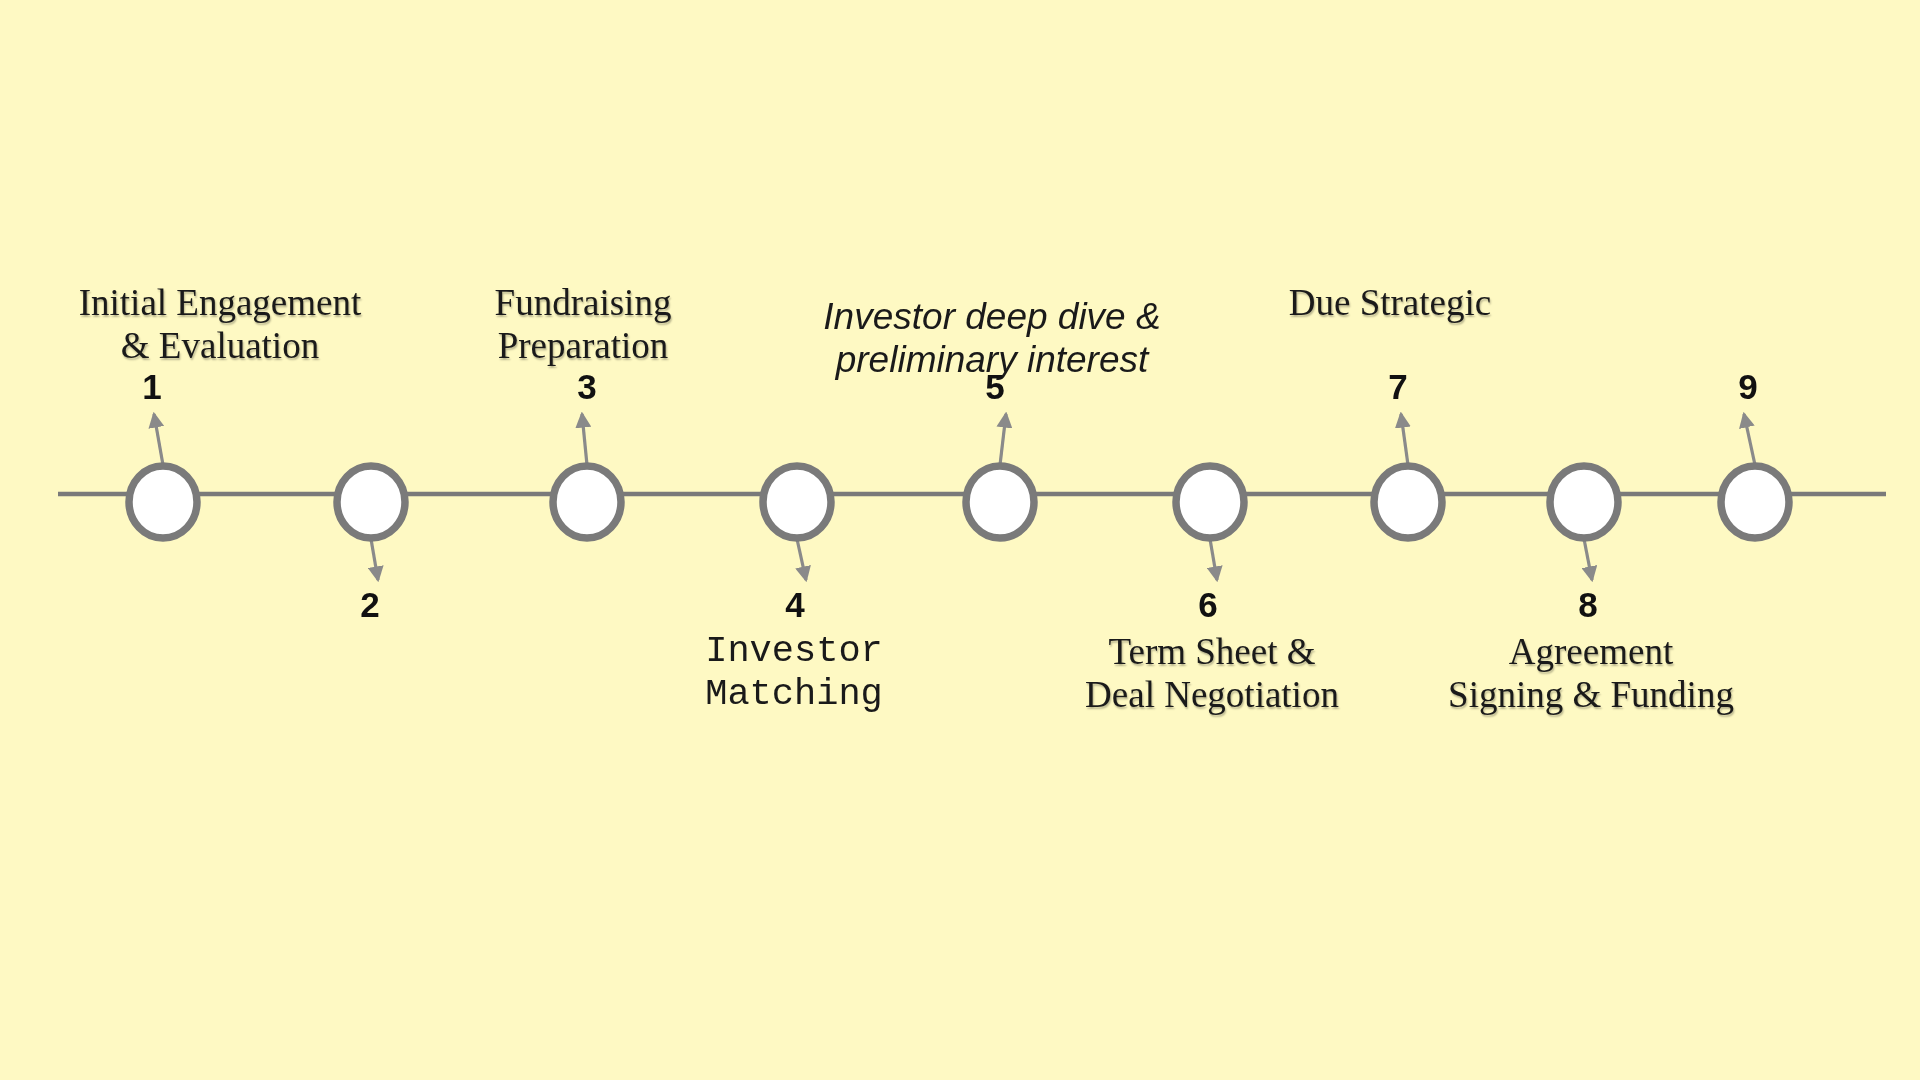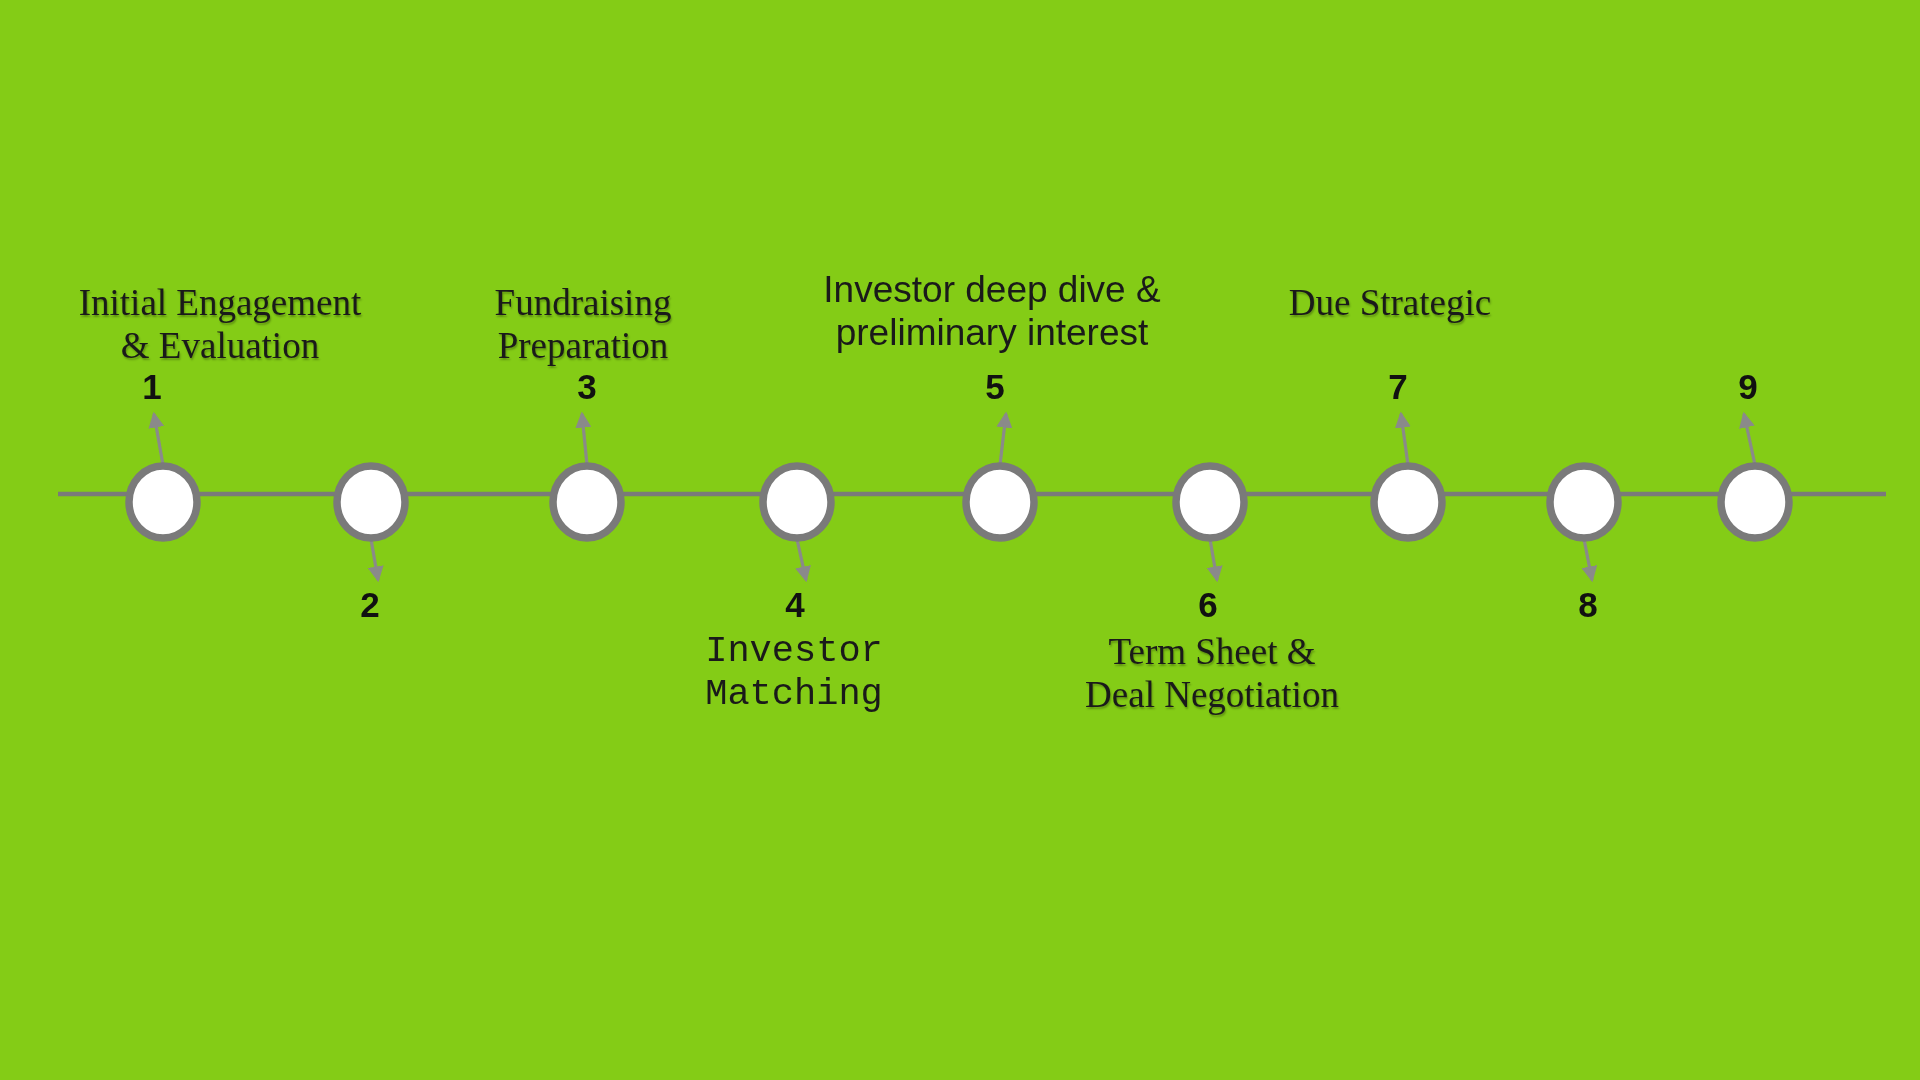--- a/index.html
+++ b/index.html
@@ -1,20 +1,20 @@
 <!DOCTYPE html>
 <html><head>
 <meta charset="utf-8">
 <style>
   html, body { margin: 0; padding: 0; background: #ffffff; }
   #stage {
     position: relative;
     width: 1920px;
     height: 1080px;
-    background: #84cc16;
+    background: #fef9c3;
     overflow: hidden;
     font-family: "Liberation Sans", sans-serif;
   }
   #diagram-svg { position: absolute; left: 0; top: 0; }
   .lbl {
     position: absolute;
     transform: translateX(-50%);
     text-align: center;
     white-space: pre-line;
     font-size: 37px;
@@ -72,23 +72,25 @@
     <div class="lbl serif" style="left: 220px; top: 281px;">Initial Engagement
 &amp; Evaluation</div>
     <div class="num" style="left: 152px; top: 365px;">1</div>
     <div class="num" style="left: 370px; top: 583px;">2</div>
     <div class="lbl serif" style="left: 583px; top: 281px;">Fundraising
 Preparation</div>
     <div class="num" style="left: 587px; top: 365px;">3</div>
     <div class="lbl sans" style="left: 794px; top: 630px; font-family: Liberation Mono, monospace;">Investor
 Matching</div>
     <div class="num" style="left: 795px; top: 583px;">4</div>
-    <div class="lbl sans" style="left: 992px; top: 268px;">Investor deep dive &amp;
+    <div class="lbl sans" style="left: 992px; top: 295px; font-style: italic;">Investor deep dive &amp;
 preliminary interest</div>
     <div class="num" style="left: 995px; top: 365px;">5</div>
     <div class="lbl serif" style="left: 1212px; top: 630px;">Term Sheet &amp;
 Deal Negotiation</div>
     <div class="num" style="left: 1208px; top: 583px;">6</div>
     <div class="lbl serif" style="left: 1390px; top: 281px;">Due Strategic</div>
     <div class="num" style="left: 1398px; top: 365px;">7</div>
+    <div class="lbl serif" style="left: 1591px; top: 630px;">Agreement
+Signing &amp; Funding</div>
     <div class="num" style="left: 1588px; top: 583px;">8</div>
     <div class="num" style="left: 1748px; top: 365px;">9</div>
   </div>
 
 </body></html>

